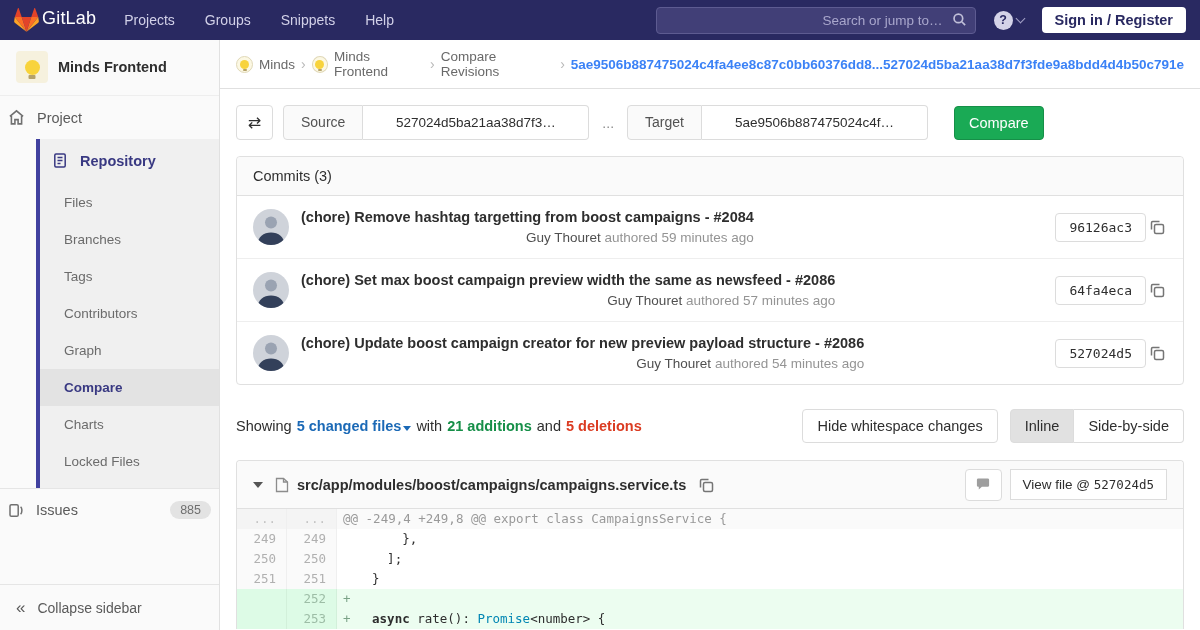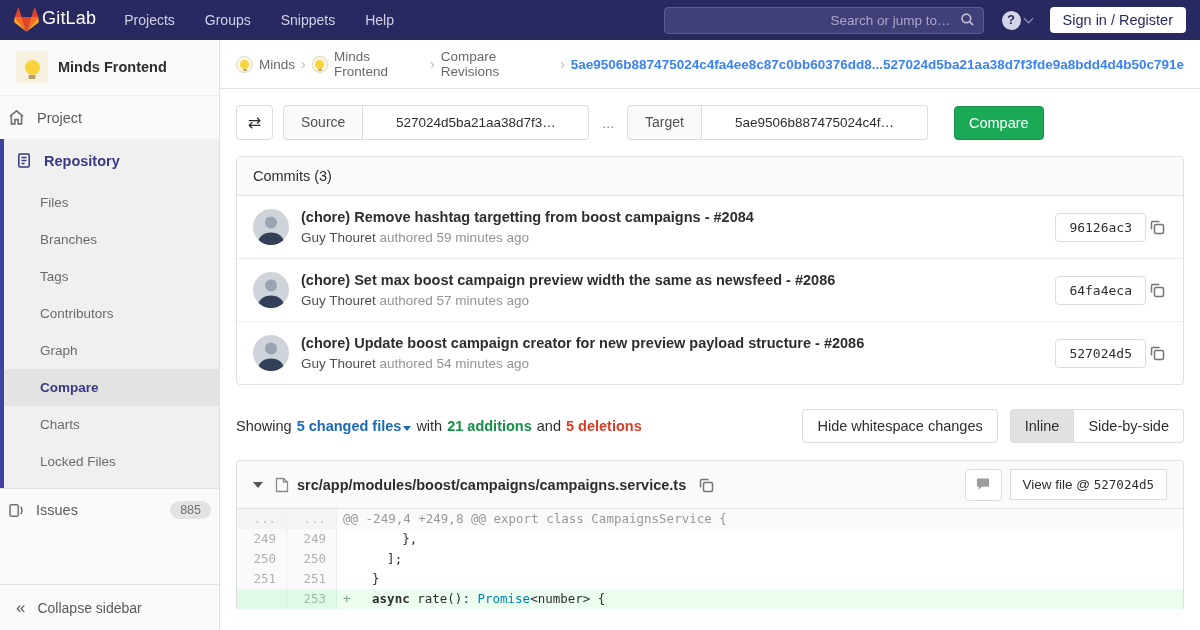--- a/index.html
+++ b/index.html
@@ -16,38 +16,38 @@
   .nav-search input { width:100%; height:27px; background:#413f77; border:1px solid #5d5b91;
     border-radius:4px; color:#e8e8f4; font-size:13.5px; padding:0 32px 0 10px;
     font-family:Liberation Sans, sans-serif;text-align:right; }
   .nav-search input::placeholder { color:#a9a7cc; }
   .nav-search .search-ic { position:absolute; right:9px; top:5px; }
   .help-wrap { display:flex; align-items:center; margin-left:18px; gap:4px; cursor:pointer; }
   .help-circle { width:19px; height:19px; border-radius:50%; background:#d4d3e8; color:#292961;
     font-weight:bold; font-size:12.5px; display:flex; align-items:center; justify-content:center; }
   .chev { width:7px; height:7px; border-right:1.5px solid #a3a1c6; border-bottom:1.5px solid #a3a1c6;
     transform:rotate(45deg); margin-top:-3px; }
-  .signin-btn { margin-left:18px; background:#fff; color:#292961; font-weight:normal; font-size:14.5px;
+  .signin-btn { margin-left:18px; background:#fff; color:#292961; font-weight:bold; font-size:14.5px;
     border:none; border-radius:4px; padding:5px 13px; cursor:pointer;
     font-family:"Liberation Sans",sans-serif; }
 
   
   .shell { display:flex; height:590px; }
   .sidebar { width:220px; background:#fafafa; border-right:1px solid #e1e1e1; position:relative; flex:none; }
   .main { flex:1; min-width:0; }
 
   
   .ctx-header { display:flex; align-items:center; gap:10px; padding:11px 16px 12px; border-bottom:1px solid #eee; cursor:pointer; }
   .proj-avatar { width:32px; height:32px; border-radius:4px; background:#f6f1de; display:flex; align-items:center; justify-content:center; }
   .ctx-title { font-weight:bold; font-size:14.5px; color:#2e2e2e; }
   .s-item { display:flex; align-items:center; gap:12px; height:43px; padding:0 8px; color:#5a5a5a; font-size:14.5px; cursor:pointer; }
-  .repo-section { background:#f0f0f0; border-left:4px solid #41419f; }
+  .repo-section { background:#f0f0f0; border-left:4px solid #41419f;margin-left:36px; }
   .repo-section .s-item { padding-left:12px; color:#393982; font-weight:bold; }
   .submenu { list-style:none; padding:2px 0 8px; }
-  .submenu li { height:37px; line-height:37px; padding-left:36px; font-size:13.5px; color:#6b6b6b; cursor:pointer; }
+  .submenu li { height:37px; line-height:37px; padding-left:24px; font-size:13.5px; color:#6b6b6b; cursor:pointer; }
   .submenu li.active { background:#e3e3e3; color:#393982; font-weight:bold; }
   .issues-item { border-top:1px solid #e5e5e5; }
   .count-badge { margin-left:auto; background:#e3e3e3; color:#6f6f6f; border-radius:10px; font-size:12.5px; padding:2px 10px; }
   .collapse-row { position:absolute; bottom:0; left:0; right:0; height:46px; border-top:1px solid #e5e5e5;
     display:flex; align-items:center; gap:12px; padding:0 16px; color:#5a5a5a; font-size:14px; cursor:pointer; }
   .dbl-chev { font-size:17px; color:#5a5a5a; }
   .icon-gray { color:#707070; }
 
   
   .bulb { position:relative; display:inline-block; }
@@ -79,21 +79,21 @@
     font-size:14.5px; padding:8px 14px; cursor:pointer; font-family:"Liberation Sans",sans-serif; }
 
   
   .panel { margin:0 16px; border:1px solid #e0e0e0; border-radius:4px; }
   .panel-head { background:#fafafa; border-bottom:1px solid #e0e0e0; border-radius:4px 4px 0 0; padding:11px 16px; font-size:14.5px; color:#2e2e2e; }
   .commit-row { display:flex; align-items:center; padding:13px 16px; border-bottom:1px solid #eee; }
   .commit-row:last-child { border-bottom:none; }
   .c-avatar { width:36px; height:36px; border-radius:50%; overflow:hidden; flex:none; }
   .c-texts { margin-left:12px; min-width:0; }
   .c-title { font-weight:bold; font-size:14.5px; color:#2e2e2e; cursor:pointer; }
-  .c-meta { margin-top:5px; font-size:13.5px; }
+  .c-meta { margin-top:5px; font-size:13.5px;text-align:right; }
   .c-author { color:#4f4f4f; cursor:pointer; }
   .c-when { color:#949494; }
   .c-right { margin-left:auto; display:flex; align-items:center; gap:1px; }
   .sha-box { border:1px solid #dcdcdc; border-radius:4px; background:#fff; padding:6px 13px;
     font-family:"DejaVu Sans Mono","Liberation Mono",monospace; font-size:13px; color:#2e2e2e; cursor:pointer; }
   .copy-btn { background:none; border:none; cursor:pointer; padding:2px; line-height:0; }
 
   
   .summary-row { display:flex; align-items:center; margin:24px 16px 17px; font-size:14.5px; }
   .sum-text { display:flex; align-items:center; gap:5px; }
@@ -408,20 +408,25 @@
           <span class="dnum">250</span>
           <span class="dcode"><span class="dmark"></span><span>    ];</span></span>
         </div>
         <div class="dline">
           <span class="dnum">251</span>
           <span class="dnum">251</span>
           <span class="dcode"><span class="dmark"></span><span>  }</span></span>
         </div>
         <div class="dline add">
           <span class="dnum"></span>
+          <span class="dnum">252</span>
+          <span class="dcode"><span class="dmark">+</span><span></span></span>
+        </div>
+        <div class="dline add">
+          <span class="dnum"></span>
           <span class="dnum">253</span>
           <span class="dcode"><span class="dmark">+</span><span>  </span><span class="tok-k">async</span><span> rate(): </span><span class="tok-t">Promise</span><span>&lt;number&gt; {</span></span>
         </div>
       </div>
     </section>
 
   </main>
 </div>
 
 </body></html>

